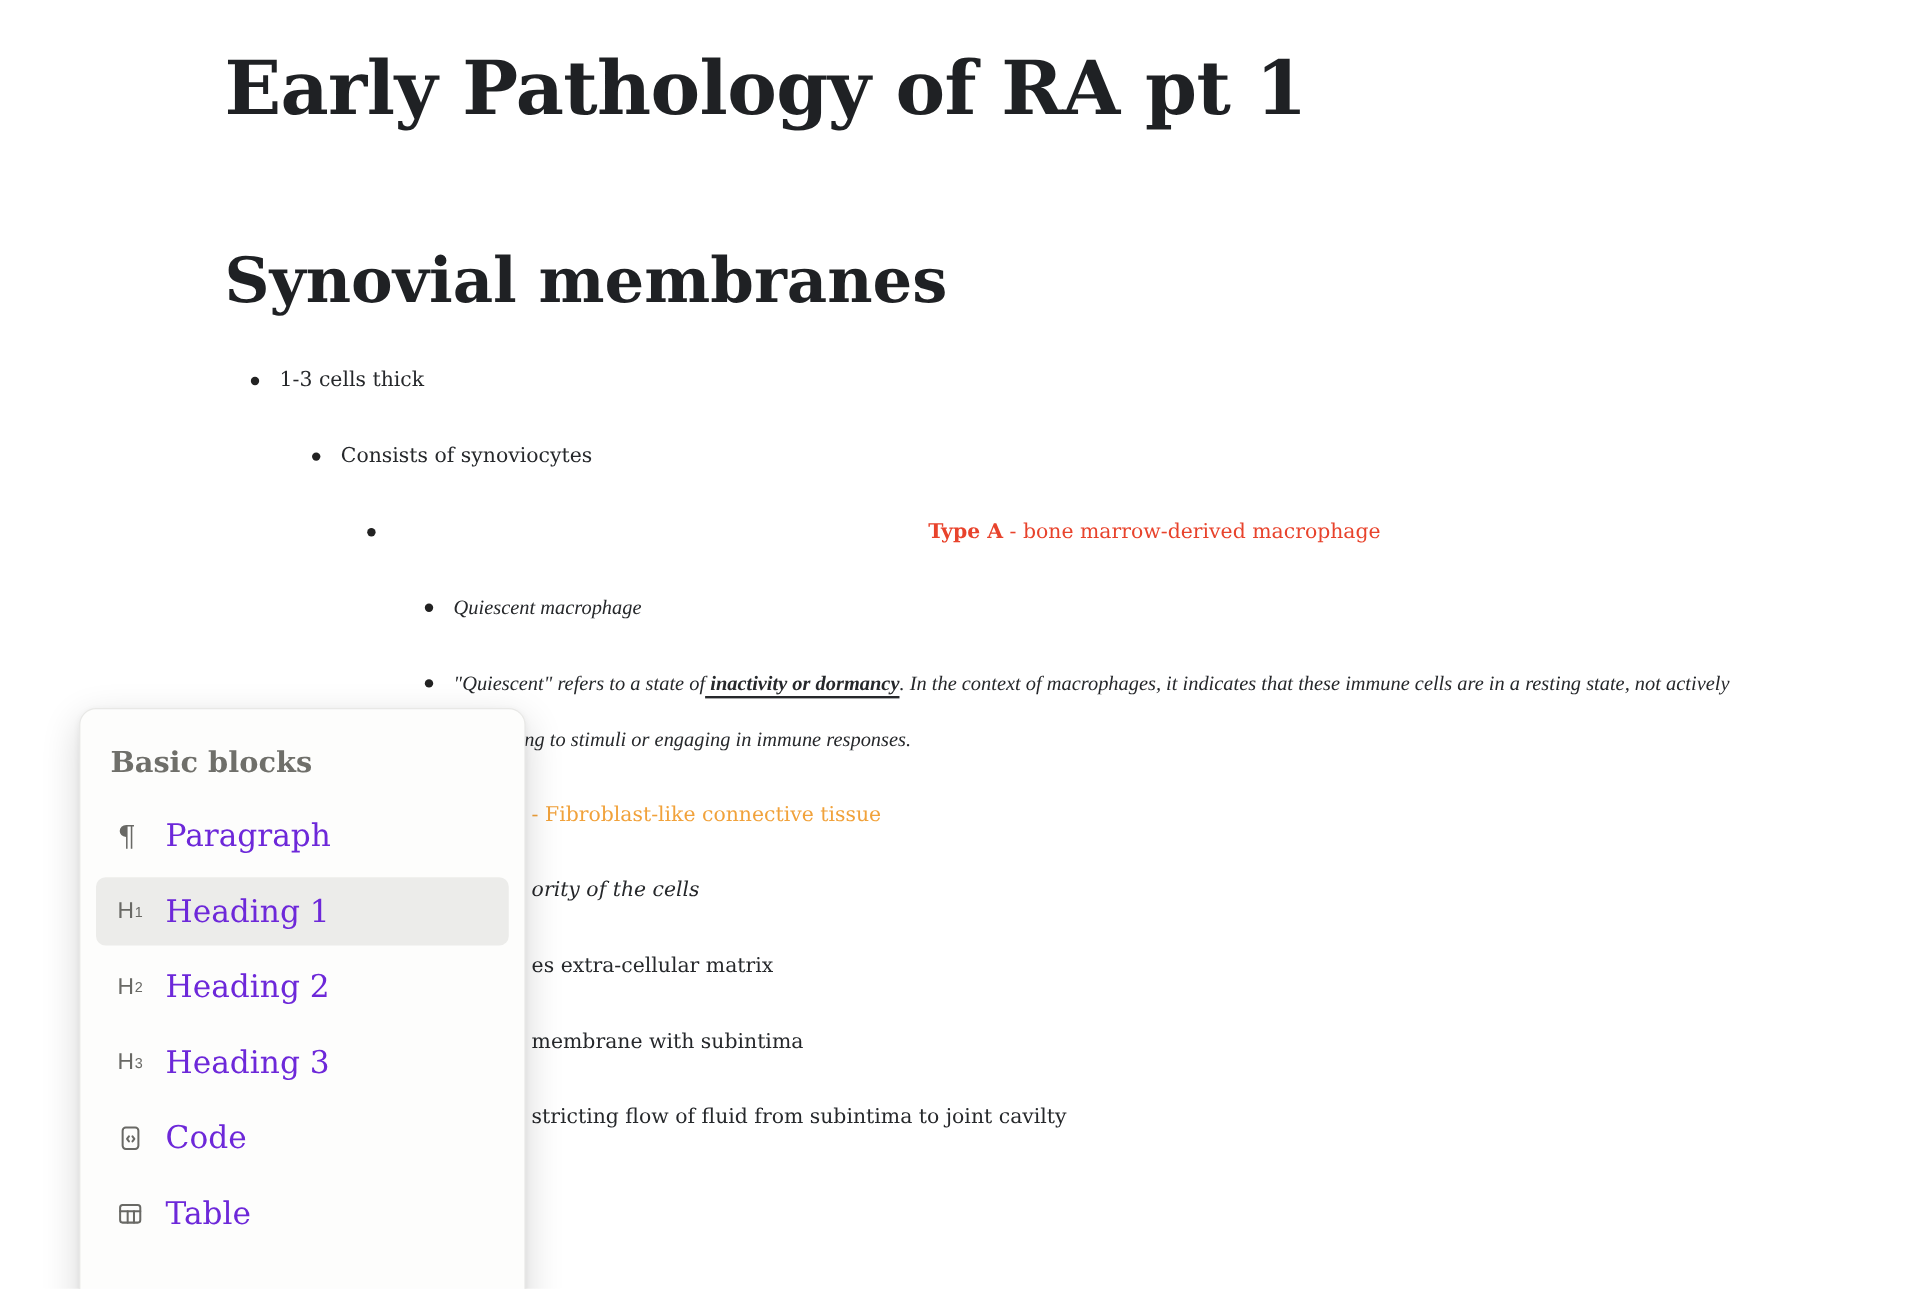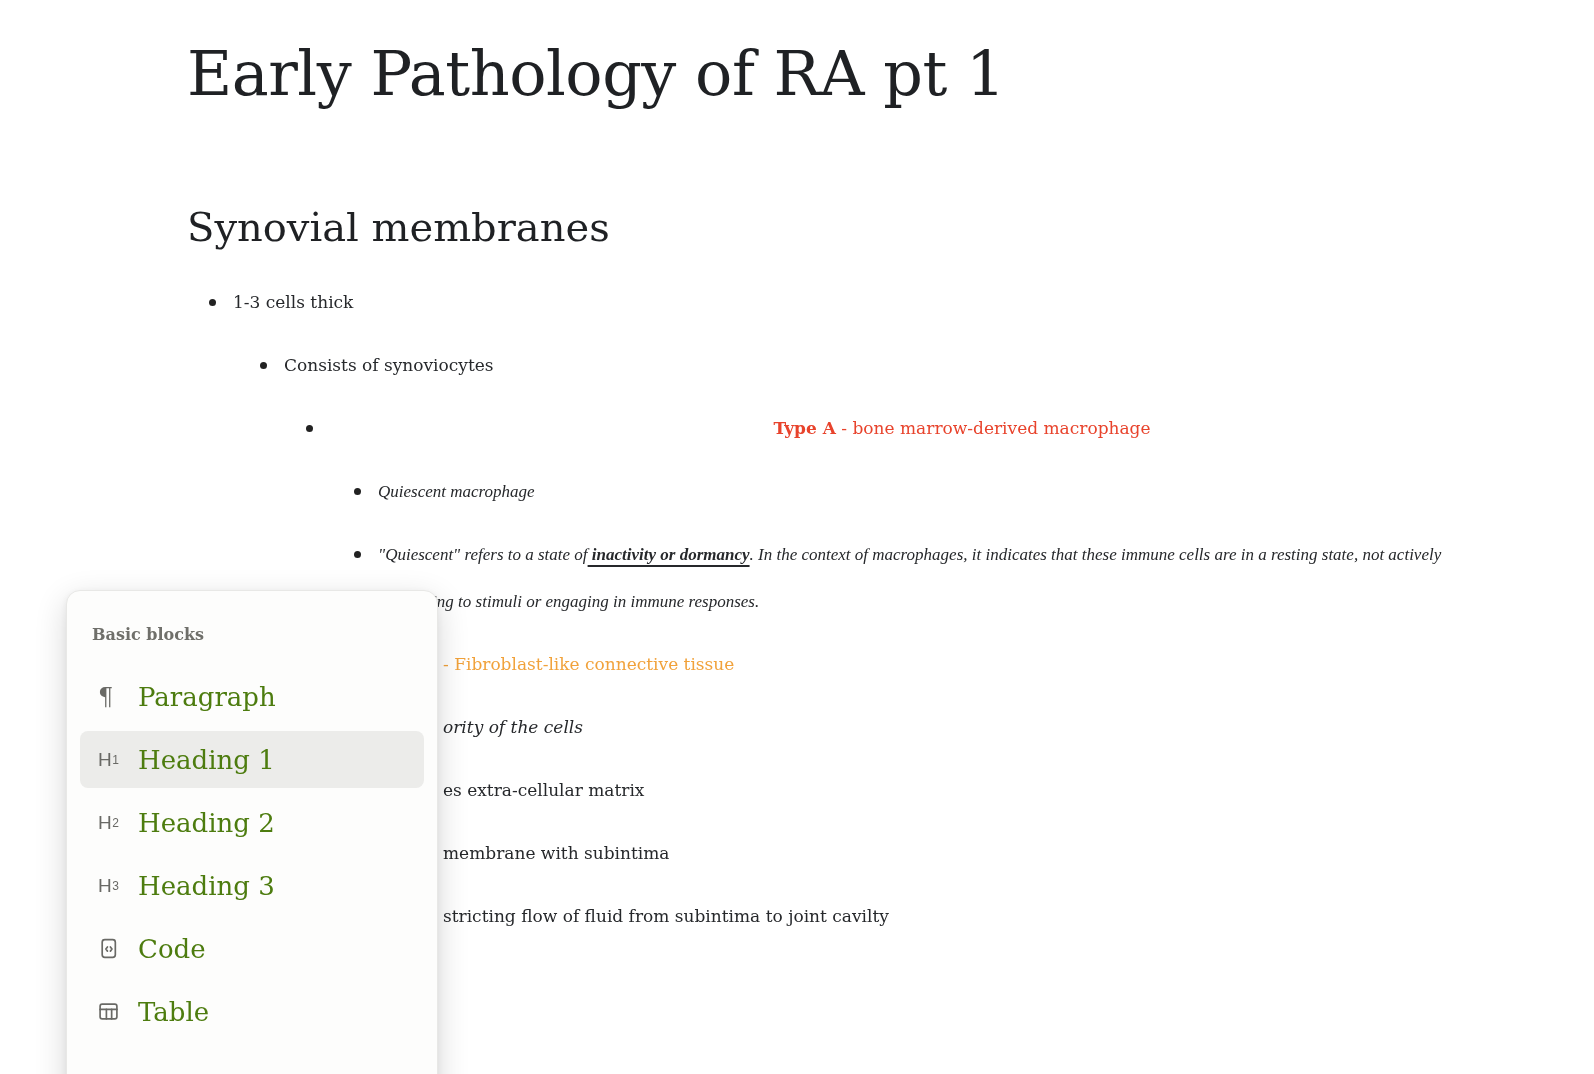--- a/index.html
+++ b/index.html
@@ -9,26 +9,26 @@
     width:1594px; height:1074px;
     overflow:hidden;
     font-family:"DejaVu Serif","Liberation Serif",serif;
     color:#26282b;
   }
 
   
   .doc { position:absolute; inset:0; }
   .title {
     margin:34px 0 0 187px;
-    font-size:62px; line-height:1.3; font-weight:400;
+    font-size:62px; line-height:1.3; font-weight:700;
     color:#1f2124; letter-spacing:-0.5px;
   }
   .h2 {
     margin:86px 0 0 187px;
-    font-size:40px; line-height:1.3; font-weight:400;
+    font-size:52px; line-height:1.3; font-weight:700;
     color:#1f2124;
   }
   .list { margin-top:26px; }
   .line {
     position:relative;
     font-size:17px; line-height:47px;
     margin-bottom:16px;
   }
   .line::before {
     content:"";
@@ -60,21 +60,21 @@
     width:372px; height:560px;
     background:#fdfdfc;
     border:1px solid #e8e8e6;
     border-radius:14px;
     box-shadow:0 10px 32px rgba(0,0,0,0.16), 0 2px 6px rgba(0,0,0,0.06);
     padding:31px 13px 0 13px;
     z-index:10;
   }
   .menu-label {
     margin:0 0 20px 12px;
-    font-size:16px; line-height:26px; font-weight:700;
+    font-size:24px; line-height:26px; font-weight:700;
     color:#6f6f6a;
   }
   .menu-item {
     display:flex; align-items:center;
     height:57px; margin-bottom:6px;
     padding-left:18px;
     border-radius:8px;
     cursor:pointer;
   }
   .menu-item.selected { background:var(--menu_highlight,#ececea); }
@@ -83,21 +83,21 @@
     display:flex; align-items:center; justify-content:flex-start;
     color:#696965;
     flex:0 0 28px;
   }
   .pilcrow { font-size:24px; font-family:"DejaVu Serif",serif; }
   .hx {
     font-family:"Liberation Sans","DejaVu Sans",sans-serif;
     font-size:19px; letter-spacing:0.5px;
   }
   .hx sub { font-size:12px; }
-  .mi-label { font-size:26px; color:#4d7c0f; }
+  .mi-label { font-size:26px; color:#6d28d9; }
   .mi-icon svg { stroke:#696965; fill:none; stroke-width:1.6; stroke-linecap:round; stroke-linejoin:round; }
 </style>
 </head>
 <body>
 
 <div class="doc">
   <h1 class="title">Early Pathology of RA pt 1</h1>
   <h2 class="h2">Synovial membranes</h2>
 
   <div class="list">

